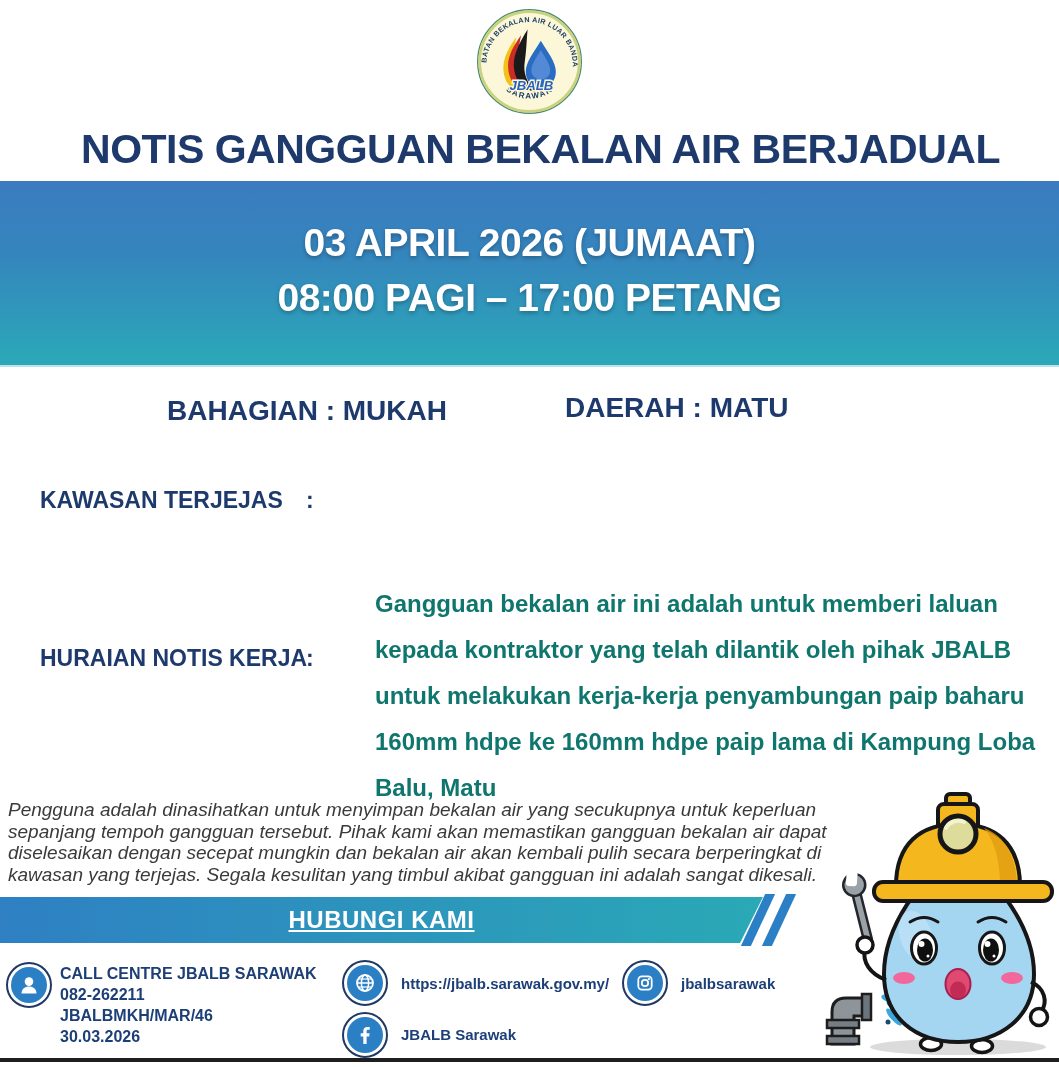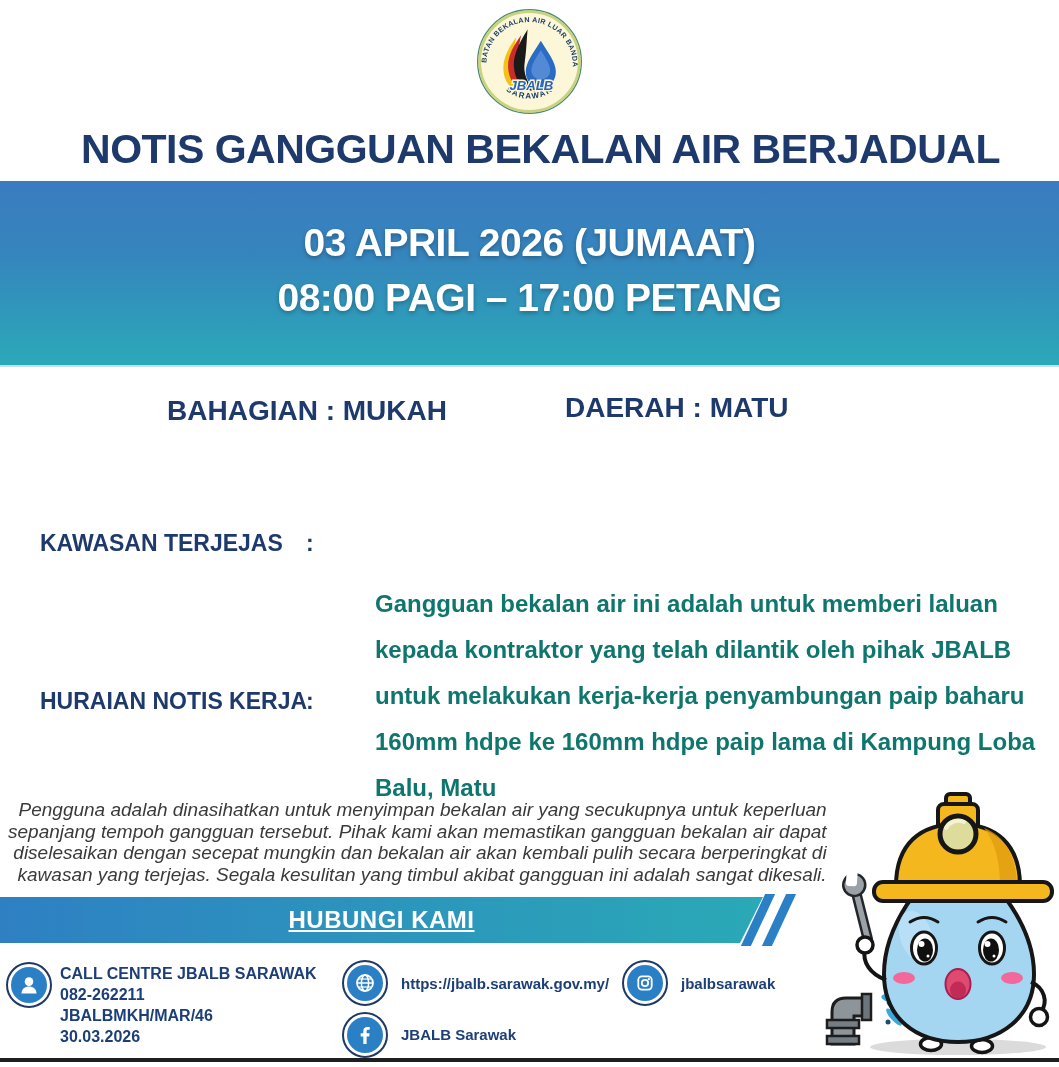--- a/index.html
+++ b/index.html
@@ -16,32 +16,32 @@
     background:linear-gradient(180deg,#3b7cc0 0%,#3585bd 40%,#2ba9b8 100%);
     border-bottom:2px solid #bfe0ee;}
   .date-banner .lines{padding-top:34px;text-align:center;color:#ffffff;
     font-size:39px;font-weight:bold;line-height:55px;letter-spacing:-0.5px;
     text-shadow:0 2px 4px rgba(0,0,0,0.28);}
 
   .region{font-size:28px;font-weight:bold;color:#1e3a6d;white-space:nowrap;}
   .bahagian{left:167px;top:395px;}
   .daerah{left:565px;top:392px;}
 
-  .label{font-size:23px;font-weight:bold;color:#1e3a6d;white-space:nowrap;margin-top:43px;}
+  .label{font-size:23px;font-weight:bold;color:#1e3a6d;white-space:nowrap;}
   .kawasan-label{left:40px;top:487px;}
   .kawasan-colon{left:306px;top:487px;}
   .kawasan-value{left:358px;top:490px;font-size:21px;font-weight:bold;color:#1d3f77;white-space:nowrap;}
 
   .huraian-label{left:40px;top:645px;}
   .huraian-colon{left:306px;top:645px;}
   .huraian-text{left:375px;top:581px;font-size:24px;font-weight:bold;color:#0f766e;line-height:46px;}
   .huraian-text div{white-space:nowrap;}
 
   .advisory{left:8px;top:799px;font-size:19px;font-style:italic;color:#3a3a3a;line-height:21.5px;}
-  .advisory div{white-space:nowrap;text-align:right;}
+  .advisory div{white-space:nowrap;}
 
   .contact-banner{left:0;top:897px;width:763px;height:46px;
     background:linear-gradient(90deg,#2e80c3 0%,#2aa9b6 100%);
     clip-path:polygon(0 0,100% 0,calc(100% - 23px) 100%,0 100%);
     color:#ffffff;font-size:24px;font-weight:bold;text-align:center;line-height:46px;letter-spacing:0.5px;text-decoration:underline;}
   .stripe{position:absolute;top:894px;width:10px;height:52px;background:#2b7fc5;transform:skewX(-25deg);}
   .stripe1{left:753px;}
   .stripe2{left:774px;}
 
   .icon-badge{position:absolute;width:46px;height:46px;border-radius:50%;

